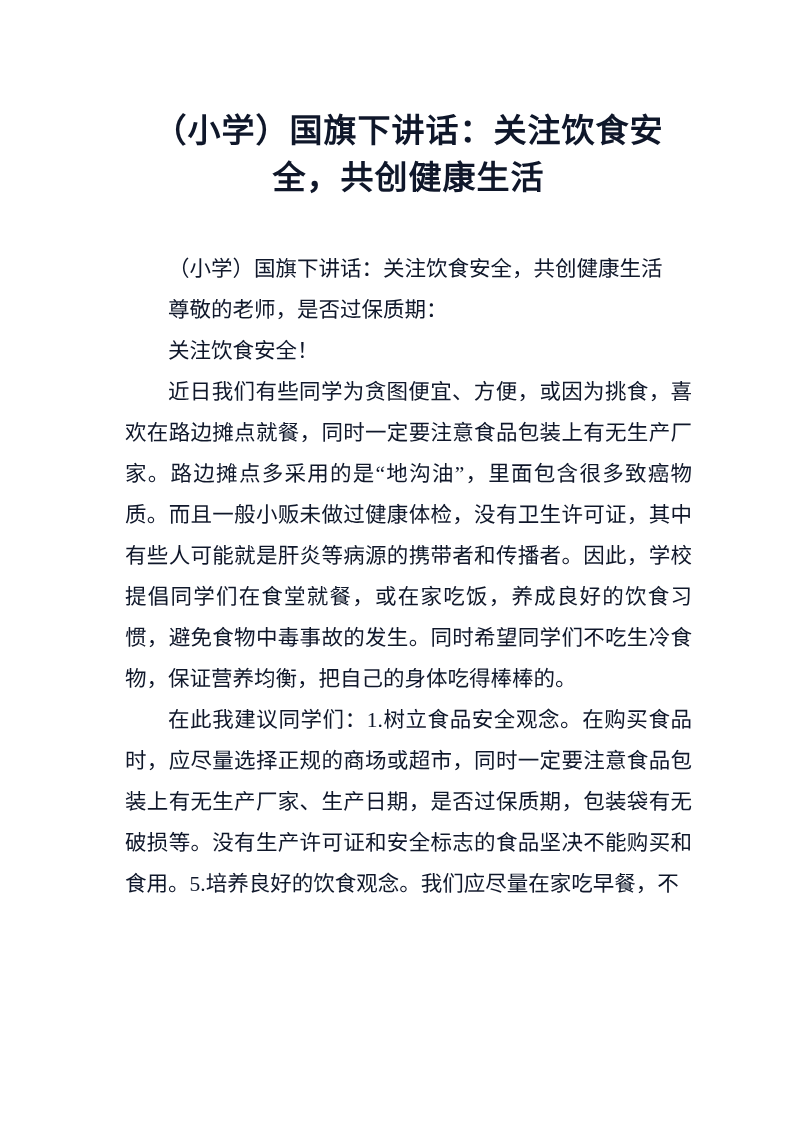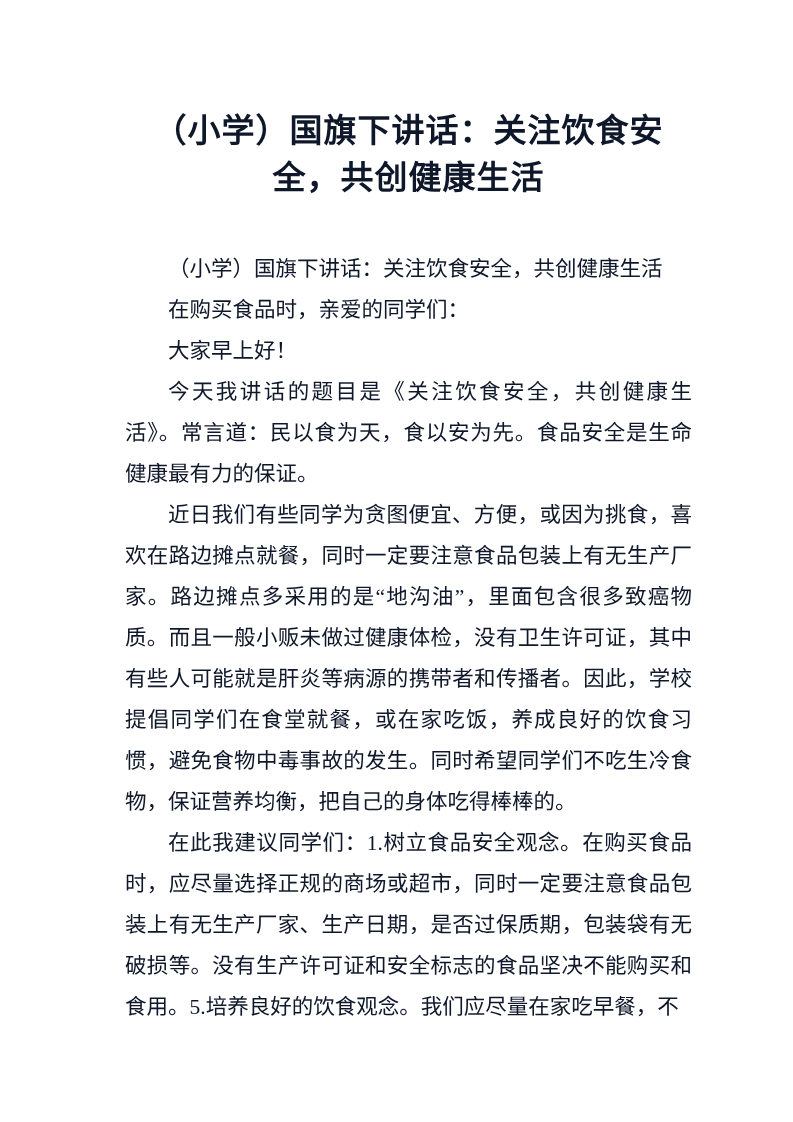--- a/index.html
+++ b/index.html
@@ -40,19 +40,18 @@
     word-break: break-all;
   }
 </style>
 </head>
 <body>
 
 <div class="page">
   <h1 class="doc-title">（小学）国旗下讲话：关注饮食安全，共创健康生活</h1>
   <div class="doc-body">
     <p>（小学）国旗下讲话：关注饮食安全，共创健康生活</p>
-    <p>在购买食品时，亲爱的同学们：</p>
-    <p>大家早上好！</p>
-    <p>今天我讲话的题目是《关注饮食安全，共创健康生活》。常言道：民以食为天，食以安为先。食品安全是生命健康最有力的保证。</p>
+    <p>尊敬的老师，是否过保质期：</p>
+    <p>关注饮食安全！</p>
     <p>近日我们有些同学为贪图便宜、方便，或因为挑食，喜欢在路边摊点就餐，同时一定要注意食品包装上有无生产厂家。路边摊点多采用的是“地沟油”，里面包含很多致癌物质。而且一般小贩未做过健康体检，没有卫生许可证，其中有些人可能就是肝炎等病源的携带者和传播者。因此，学校提倡同学们在食堂就餐，或在家吃饭，养成良好的饮食习惯，避免食物中毒事故的发生。同时希望同学们不吃生冷食物，保证营养均衡，把自己的身体吃得棒棒的。</p>
     <p>在此我建议同学们：1.树立食品安全观念。在购买食品时，应尽量选择正规的商场或超市，同时一定要注意食品包装上有无生产厂家、生产日期，是否过保质期，包装袋有无破损等。没有生产许可证和安全标志的食品坚决不能购买和食用。5.培养良好的饮食观念。我们应尽量在家吃早餐，不</p>
   </div>
 </div>
 
 </body></html>

